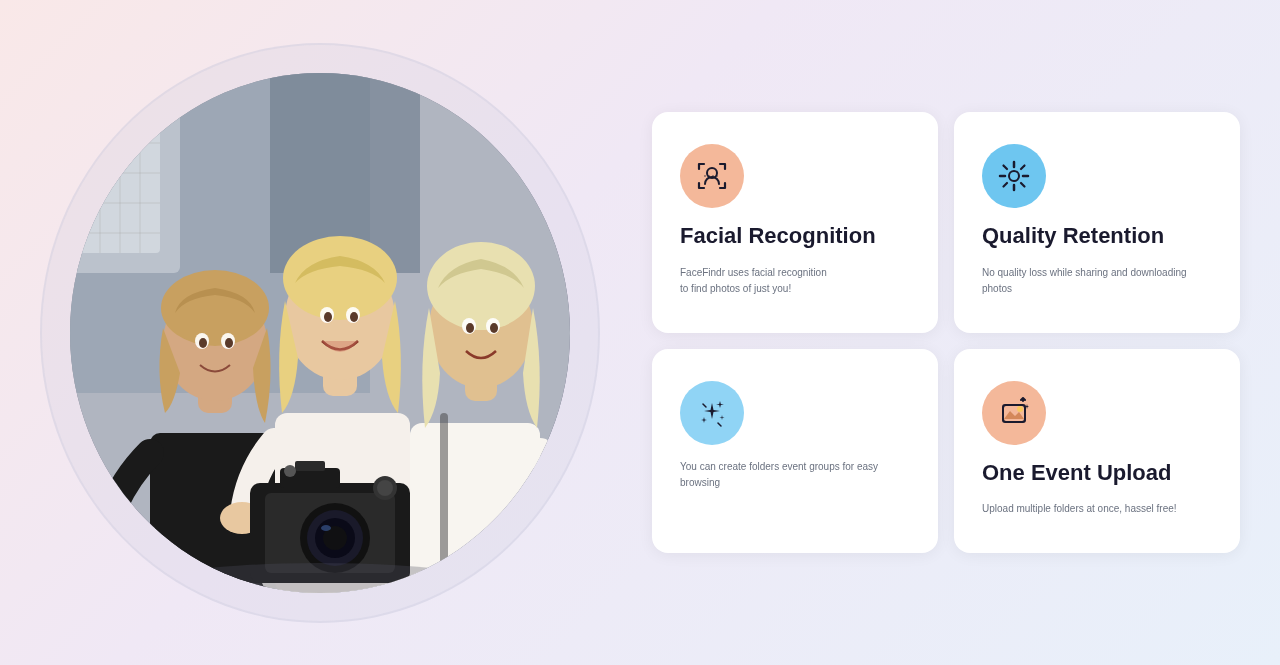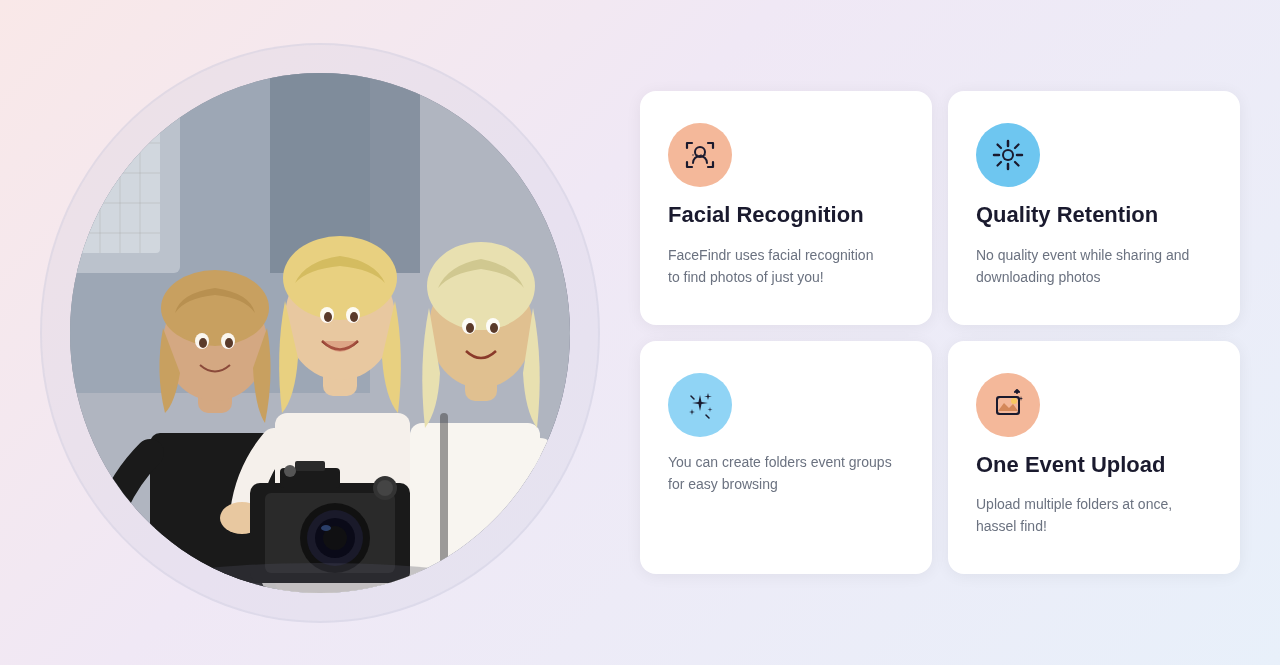--- a/index.html
+++ b/index.html
@@ -15,21 +15,21 @@
       justify-content: center;
     }
 
     .page-container {
       display: flex;
       align-items: center;
       justify-content: center;
       width: 1280px;
       height: 665px;
       padding: 30px 40px;
-      gap: 40px;
+      gap: 52px;
     }
 
     
     .photo-section {
       flex-shrink: 0;
       display: flex;
       align-items: center;
       justify-content: center;
     }
 
@@ -98,21 +98,21 @@
     .icon-lightorange { background: #f4b89a; }
 
     .feature-title {
       font-size: 22px;
       font-weight: 700;
       color: #1a1a2e;
       line-height: 1.3;
     }
 
     .feature-desc {
-      font-size: 14px;
+      font-size: 10px;
       color: #6b7280;
       line-height: 1.6;
     }
 
     
     .icon-svg {
       width: 32px;
       height: 32px;
     }
   </style>
@@ -267,21 +267,21 @@
           <line x1="16" y1="25" x2="16" y2="30" stroke="#1a1a2e" stroke-width="2.5" stroke-linecap="round"></line>
           <line x1="2" y1="16" x2="7" y2="16" stroke="#1a1a2e" stroke-width="2.5" stroke-linecap="round"></line>
           <line x1="25" y1="16" x2="30" y2="16" stroke="#1a1a2e" stroke-width="2.5" stroke-linecap="round"></line>
           <line x1="5.5" y1="5.5" x2="9" y2="9" stroke="#1a1a2e" stroke-width="2.2" stroke-linecap="round"></line>
           <line x1="23" y1="23" x2="26.5" y2="26.5" stroke="#1a1a2e" stroke-width="2.2" stroke-linecap="round"></line>
           <line x1="26.5" y1="5.5" x2="23" y2="9" stroke="#1a1a2e" stroke-width="2.2" stroke-linecap="round"></line>
           <line x1="9" y1="23" x2="5.5" y2="26.5" stroke="#1a1a2e" stroke-width="2.2" stroke-linecap="round"></line>
         </svg>
       </div>
       <div class="feature-title">Quality Retention</div>
-      <div class="feature-desc">No quality event while sharing and downloading photos</div>
+      <div class="feature-desc">No quality loss while sharing and downloading photos</div>
     </div>
 
     <div class="feature-card">
       <div class="feature-icon-circle icon-lightblue">
         <svg class="icon-svg" viewBox="0 0 32 32" fill="none" xmlns="http://www.w3.org/2000/svg">
 
           <path d="M16 6 L17.5 13 L24 14 L17.5 15 L16 22 L14.5 15 L8 14 L14.5 13 Z" fill="#1a1a2e"></path>
 
           <path d="M24 4 L24.8 7 L28 7.5 L24.8 8 L24 11 L23.2 8 L20 7.5 L23.2 7 Z" fill="#1a1a2e"></path>
 
@@ -306,17 +306,17 @@
           <path d="M6 22 L12 14 L17 19 L21 15 L26 22 Z" fill="#d4885a"></path>
 
           <circle cx="22" cy="12" r="3" fill="#f8c860"></circle>
 
           <path d="M25 4 L25 1 M23 3 L25 1 L27 3" stroke="#1a1a2e" stroke-width="2" stroke-linecap="round" stroke-linejoin="round"></path>
 
           <path d="M29 7 L29.5 9 L31 9.5 L29.5 10 L29 12 L28.5 10 L27 9.5 L28.5 9 Z" fill="#1a1a2e"></path>
         </svg>
       </div>
       <div class="feature-title">One Event Upload</div>
-      <div class="feature-desc">Upload multiple folders at once, hassel find!</div>
+      <div class="feature-desc">Upload multiple folders at once, hassel free!</div>
     </div>
 
   </div>
 </div>
 
 </body></html>

